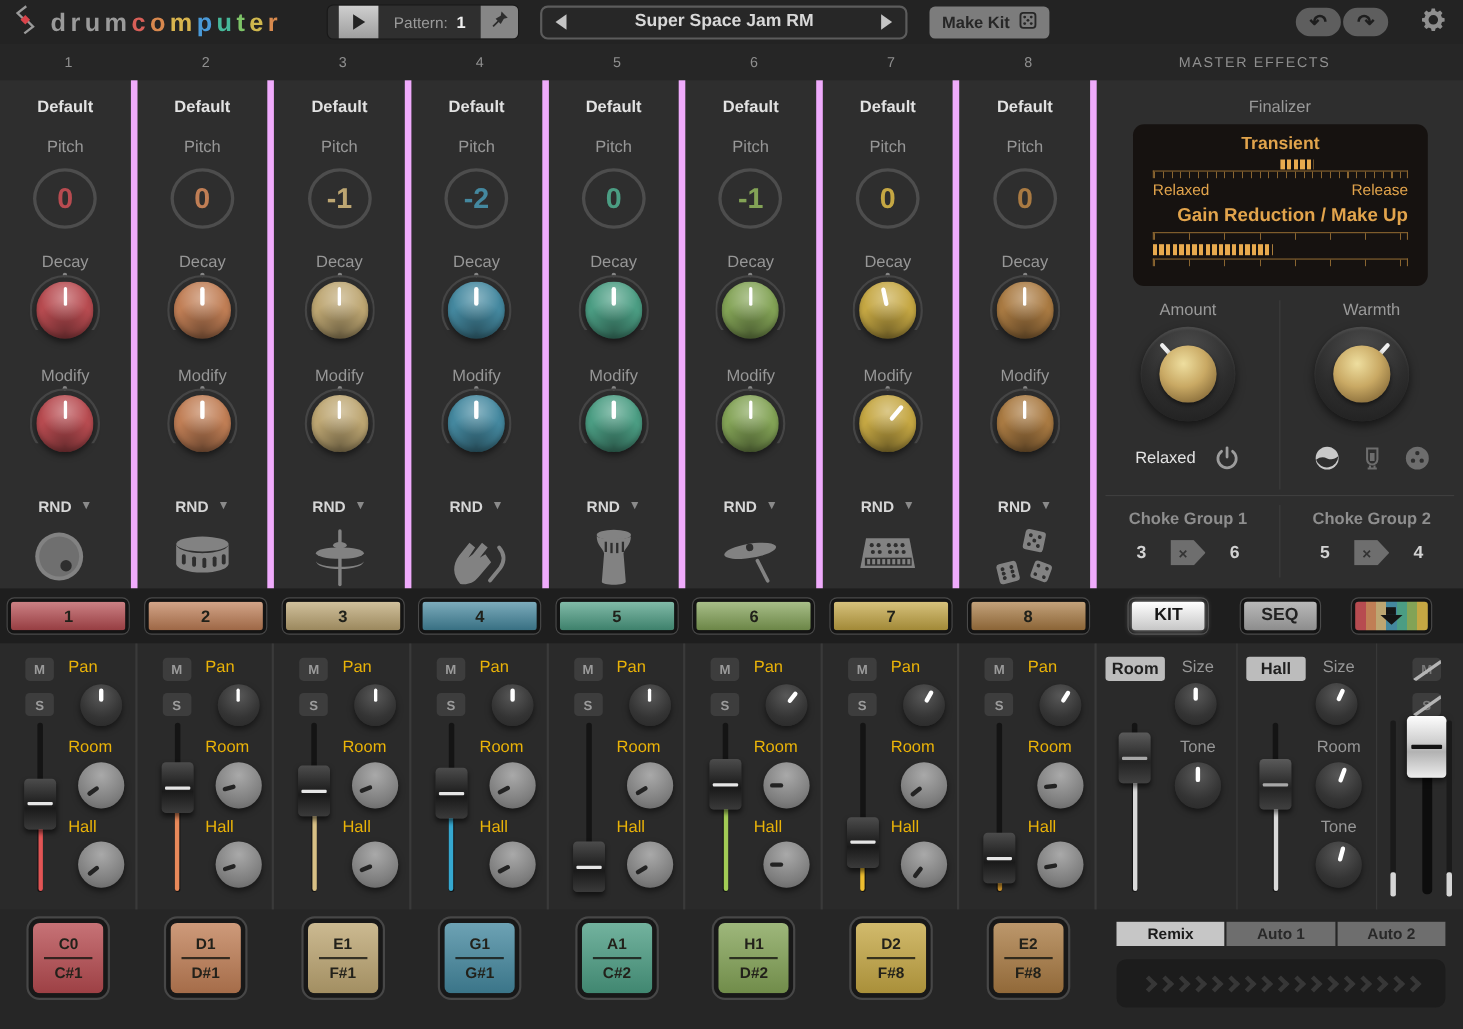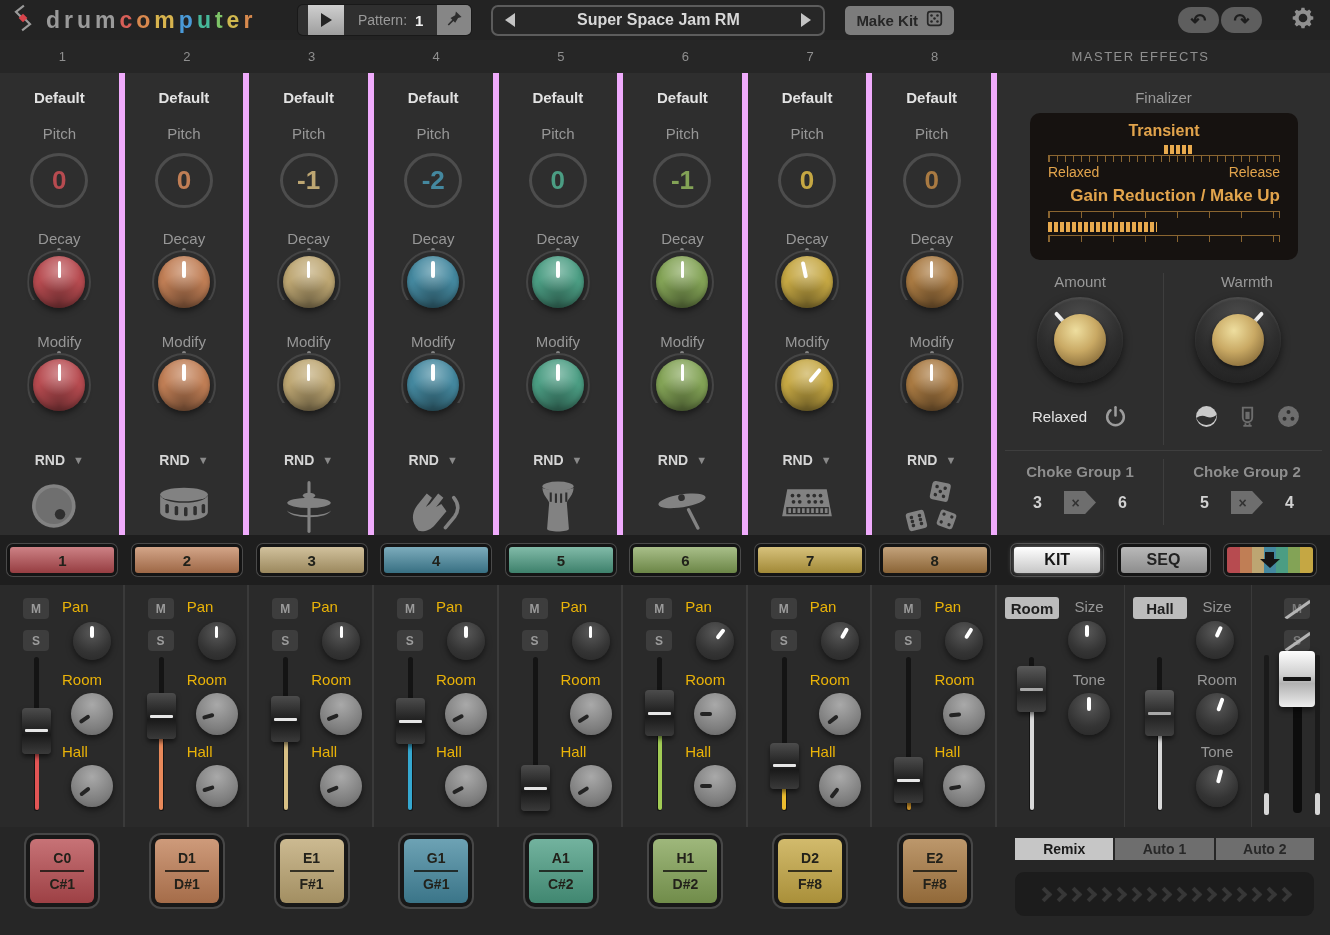--- a/index.html
+++ b/index.html
@@ -121,21 +121,21 @@
   
   .padrow{position:absolute;top:535px;left:0;right:0;height:50px;background:#1e1e1e;display:flex;align-items:center;}
   #pads{width:997px;display:flex;}
   .padcell{flex:1;display:flex;justify-content:center;}
   .pad{background:#141414;padding:3px;border-radius:6px;box-shadow:0 0 0 1px #4a4a4a;cursor:pointer;}
   .pad-in{width:104px;height:26px;border-radius:3px;display:flex;align-items:center;justify-content:center;
           background:linear-gradient(180deg,rgba(255,255,255,.30),rgba(0,0,0,.18)),var(--c);
           color:#20211a;font-weight:bold;font-size:15px;}
   .tabs{flex:1;display:flex;justify-content:space-evenly;align-items:center;}
   .tab{background:#141414;padding:3px;border-radius:6px;box-shadow:0 0 0 1px #4a4a4a;cursor:pointer;}
-  .tab-in{width:86px;height:26px;border-radius:3px;display:flex;align-items:center;justify-content:center;
+  .tab-in{width:66px;height:26px;border-radius:3px;display:flex;align-items:center;justify-content:center;
           font-weight:bold;font-size:16px;}
   .tab-kit{background:linear-gradient(#ffffff,#c6c6c6);color:#161616;box-shadow:0 0 7px rgba(255,255,255,.45);}
   .tab-seq{background:linear-gradient(#b9b9b9,#8d8d8d);color:#222;}
   .tab-stripes{position:relative;background:linear-gradient(90deg,#b74b50 0 15%,#c07e55 15% 29%,#bda672 29% 43%,#44889f 43% 57%,#4b9d83 57% 71%,#83a356 71% 85%,#c5a743 85% 100%);}
   .dn-arrow{position:absolute;left:50%;top:50%;transform:translate(-50%,-50%);display:flex;flex-direction:column;align-items:center;}
   .dn-stem{width:9px;height:7px;background:#151515;}
   .dn-head{width:0;height:0;border-top:9px solid #151515;border-left:10px solid transparent;border-right:10px solid transparent;}
 
   
   .mixer{position:absolute;top:585px;left:0;right:0;height:242px;background:#2a2a2a;display:flex;}

